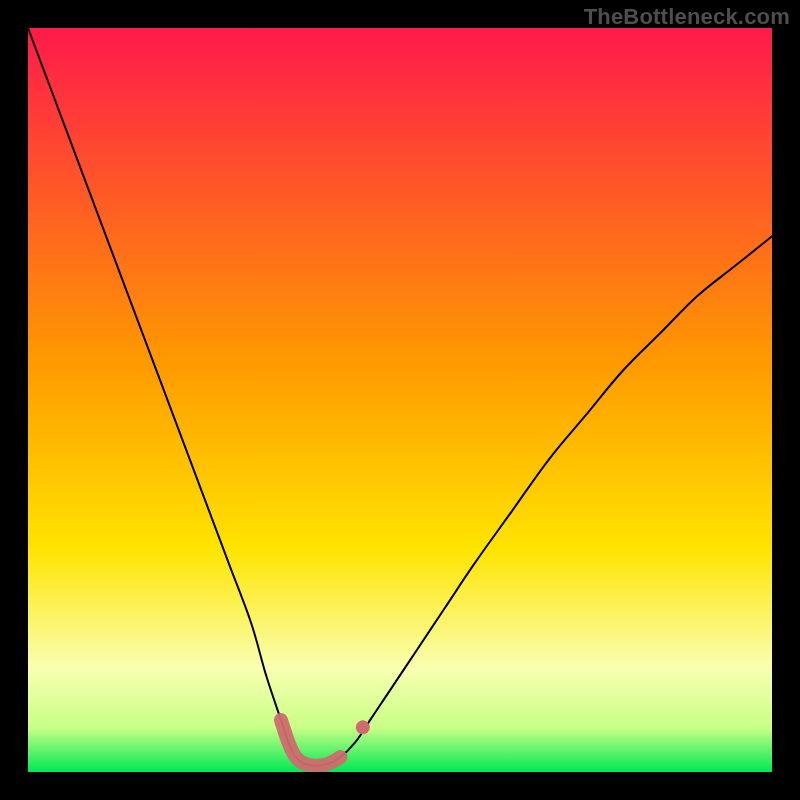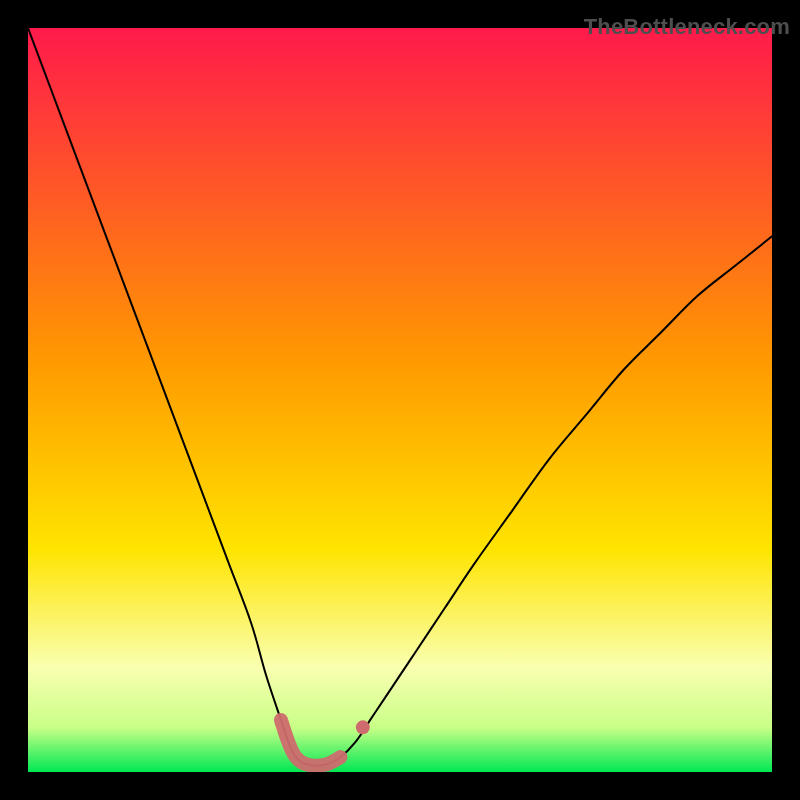--- a/index.html
+++ b/index.html
@@ -12,21 +12,21 @@
     font-family: Arial, Helvetica, sans-serif;
   }
   .frame {
     position: relative;
     width: 800px;
     height: 800px;
     background: #000;
   }
   .watermark {
     position: absolute;
-    top: 14px;
+    top: 4px;
     right: 10px;
     color: #4e4e4e;
     font-size: 22px;
     font-weight: 600;
     letter-spacing: 0.2px;
     z-index: 20;
     user-select: none;
   }
   .plot-wrap {
     position: absolute;

